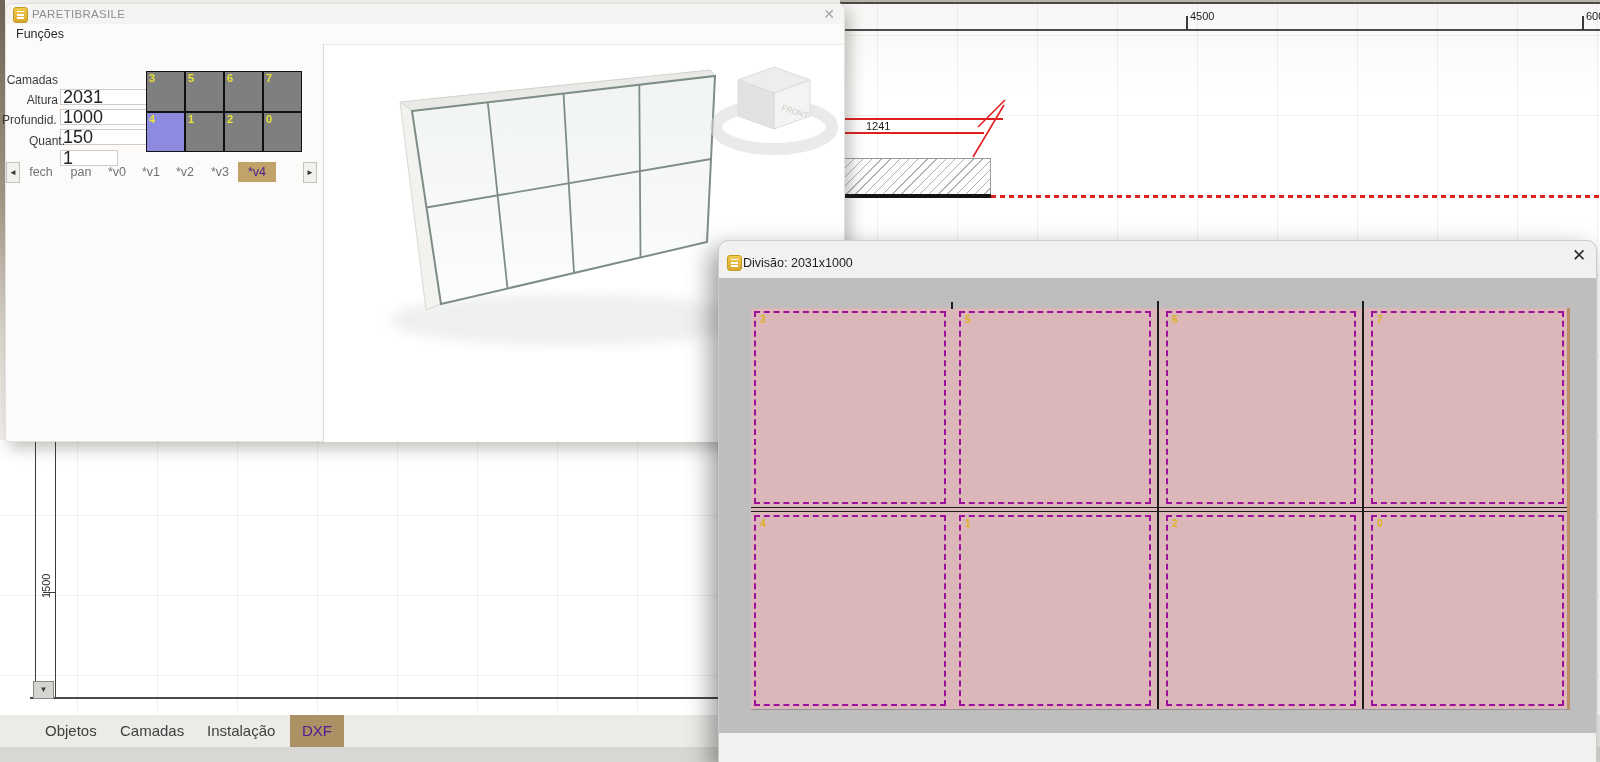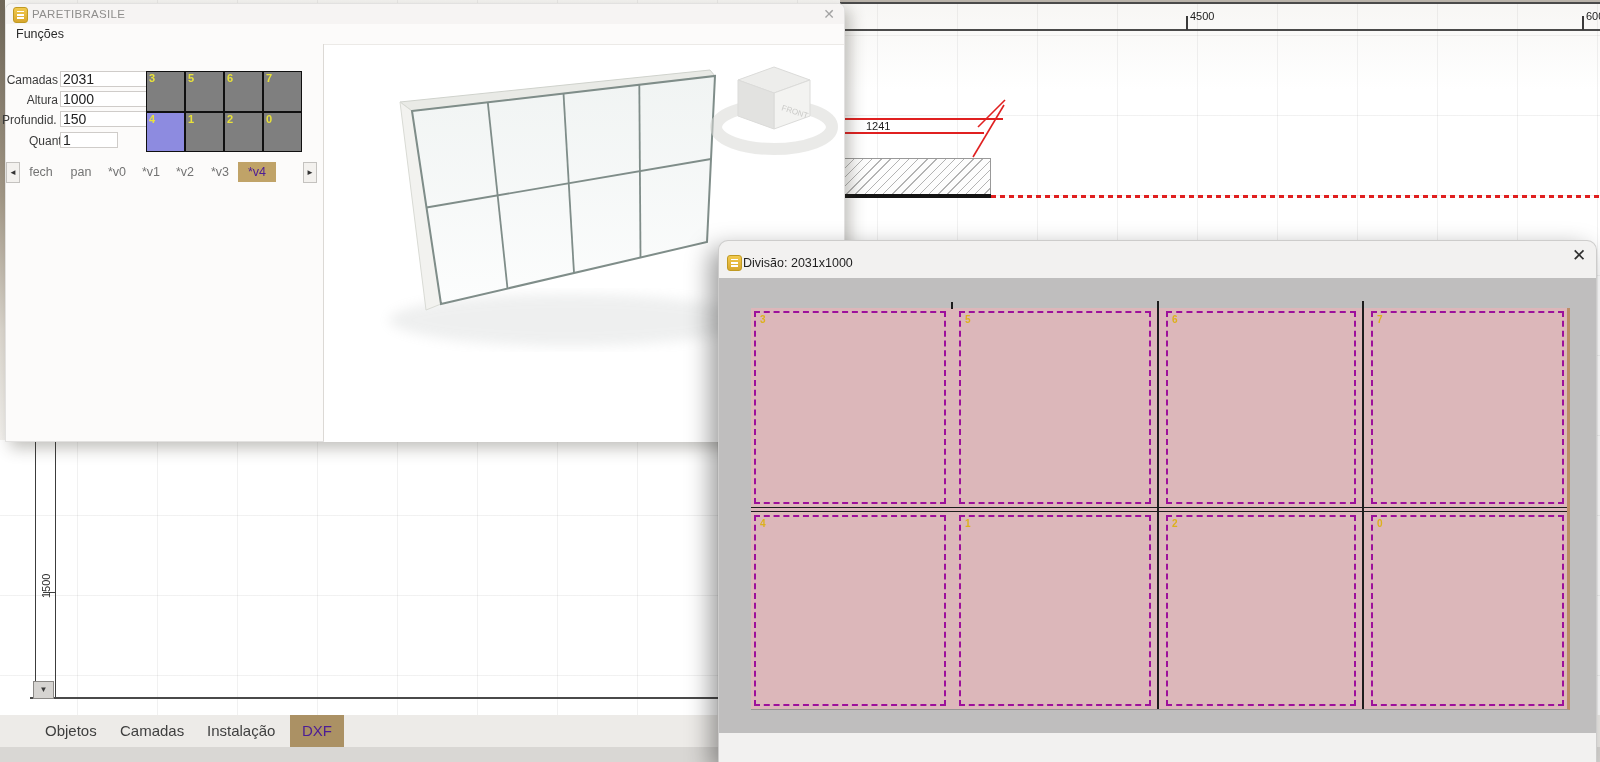--- a/index.html
+++ b/index.html
@@ -42,21 +42,21 @@
   .appicon i{display:block;margin:3px auto 0;width:7px;height:8px;
              background:repeating-linear-gradient(#fff 0 1.5px,transparent 1.5px 3.2px);}
   .w1-title-text{left:26px;top:4px;font-size:11.5px;color:#8f8e8c;letter-spacing:.3px;}
   .closebtn{color:#a3a3a3;font-size:14px;line-height:18px;text-align:center;cursor:default;}
   .w1-menu{left:10px;top:23px;font-size:12.5px;color:#2b2b2b;}
   .w1-tabs{left:0;top:40px;width:317px;height:21px;background:#f7f5f3;border-bottom:2.5px solid #c8a56a;}
   .w1-tab{position:absolute;top:0;height:21px;line-height:21px;font-size:12.5px;color:#474747;text-align:center;}
   .w1-tab.active{background:#c8a56a;color:#2f2510;font-weight:bold;}
   .frm-label{font-size:12px;color:#3b3b3b;text-align:right;width:52px;}
   .frm-input{border:1px solid #cfccc9;background:#fff;font-family:"Liberation Sans",sans-serif;
-             font-size:14px;color:#222;height:14px;padding:0 16px 0 2px;}
+             font-size:18px;color:#222;height:14px;padding:0 16px 0 2px;margin-top:18px;}
   .minigrid{left:140px;top:67px;width:156px;height:81px;background:#101010;padding:1px;
             display:grid;grid-template-rows:1fr 1fr;grid-template-columns:repeat(4,1fr);gap:2px;box-sizing:border-box;}
   .mg-cell{background:#7f7f7f;position:relative;}
   .mg-cell.sel{background:#8d8be0;}
   .mg-cell span{position:absolute;left:2px;top:0;font-size:11px;font-weight:600;color:#e9e23a;}
   .w1-tabs2{left:0;top:156px;width:317px;height:22px;}
   .vt{position:absolute;top:2px;height:20px;line-height:20px;font-size:12.5px;color:#737373;text-align:center;}
   .vt.active{background:#c0a368;color:#4c1d95;}
   .arrbox{position:absolute;top:2px;width:12px;height:19px;background:#f3f1ee;border:1px solid #c4c2bf;
           font-size:8px;line-height:19px;text-align:center;color:#333;z-index:2;}

